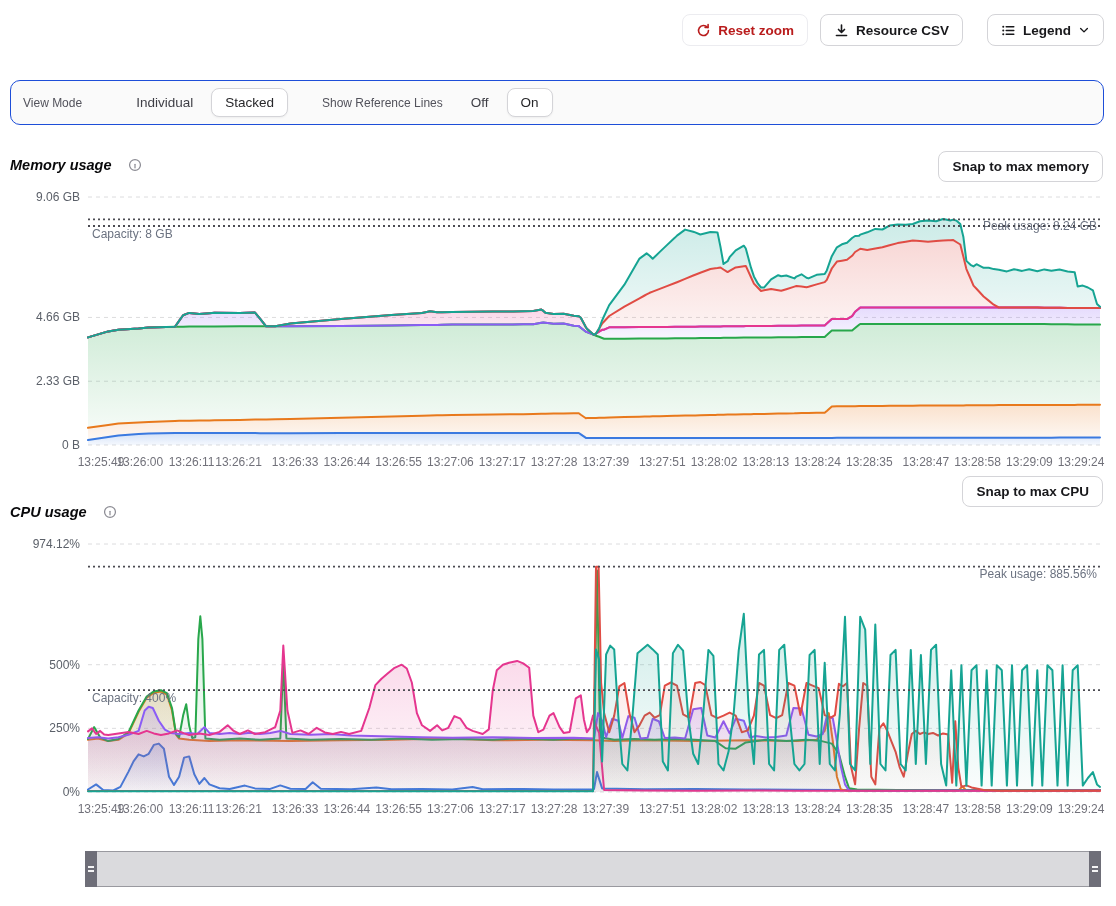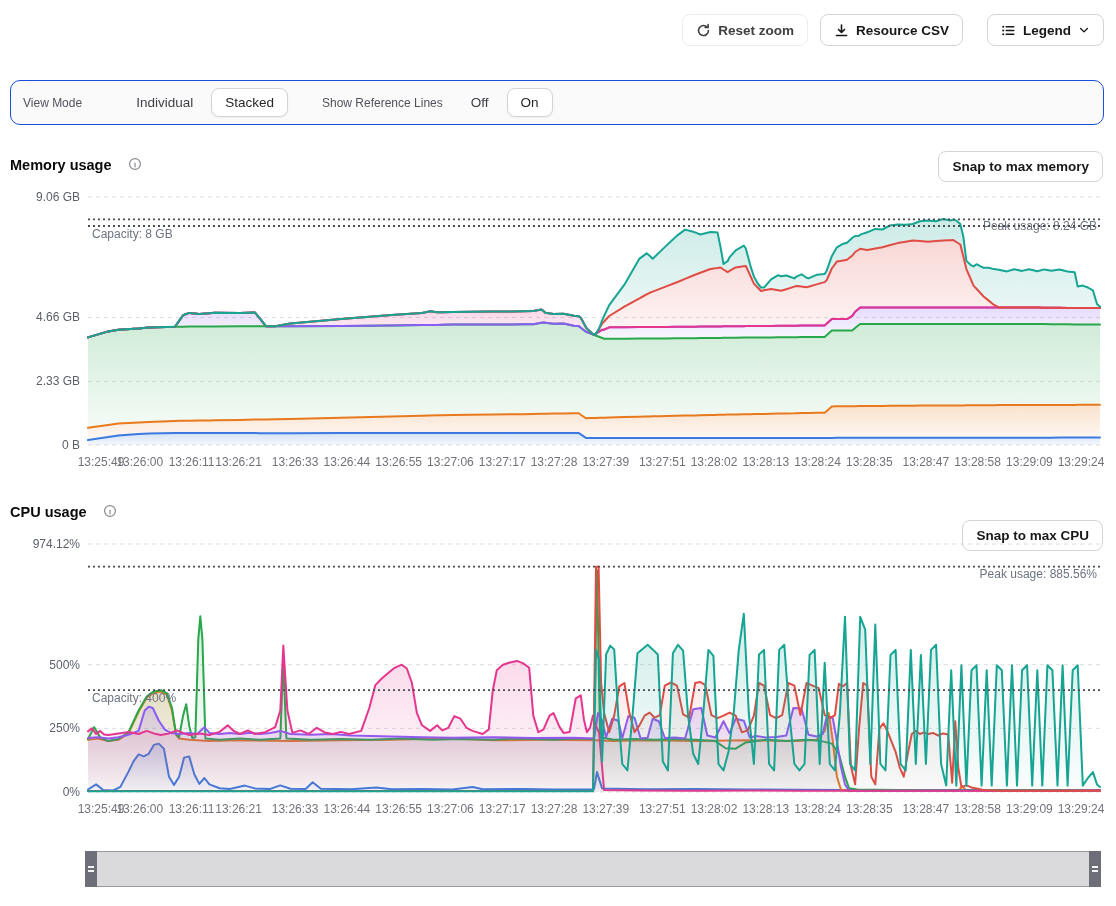--- a/index.html
+++ b/index.html
@@ -11,38 +11,38 @@
   
   .page-header { position:absolute; left:10px; top:6px; }
   .page-title { font-size:18px; font-weight:bold; color:#09090b; margin:0; letter-spacing:.1px; }
   .page-subtitle { font-size:13px; color:#71717a; margin-top:7px; }
   .toolbar { position:absolute; top:14px; right:12px; display:flex; align-items:center; }
   .btn {
     display:inline-flex; align-items:center; gap:7px; height:32px; padding:0 13px;
     border:1px solid #d4d4d8; border-radius:8px; background:#fff;
     font-size:13.5px; font-weight:600; color:#18181b; cursor:pointer; white-space:nowrap;
   }
-  .btn.disabled { color:#404040; border-color:#ececf0; }
+  .btn.disabled { color:#b91c1c; border-color:#ececf0; }
   .btn svg { display:block; }
   .gap12 { margin-left:12px; } .gap24 { margin-left:24px; }
   
   .controls {
     position:absolute; left:10px; top:80px; width:1094px; height:45px;
     background:#fafafa; border:1px solid #1d4ed8; border-radius:10px;
     display:flex; align-items:center; padding:0 12px;
   }
   .ctl-label { font-size:12px; color:#52525b; }
   .seg-plain { font-size:13.5px; color:#3f3f46; padding:6px 12px; cursor:pointer; }
   .seg-active {
     font-size:13.5px; color:#27272a; padding:6px 13px; background:#fff;
     border:1px solid #d4d4d8; border-radius:8px; box-shadow:0 1px 2px rgba(0,0,0,.05); cursor:pointer;
   }
   .ml34 { margin-left:34px; } .ml42 { margin-left:42px; } .ml16 { margin-left:16px;text-align:center; } .ml6 { margin-left:6px; }
   
-  .section-head { position:absolute; left:10px; display:flex; gap:16px; }
+  .section-head { position:absolute; left:10px; display:flex; align-items:center; gap:16px;font-style:italic; }
   .section-title { font-size:14.5px; font-weight:bold; color:#09090b; }
   .info-icon { color:#8b8b93; display:inline-flex; }
   .snap-btn {
     position:absolute; right:13px; height:31px; padding:0 13px;
     border:1px solid #d4d4d8; border-radius:8px; background:#fff;
     font-size:13.5px; font-weight:600; color:#18181b; cursor:pointer;
   }
   .chart-svg { position:absolute; left:0; }
   
   .brush {
@@ -199,21 +199,21 @@
 <div class="section-head" style="top:504px;">
   <span class="section-title">CPU usage</span>
   <span class="info-icon">
     <svg width="14" height="14" viewBox="0 0 16 16" fill="none" stroke="currentColor" stroke-width="1.4">
       <circle cx="8" cy="8" r="6.2"></circle>
         <path d="M8 7.2v4" stroke-linecap="round"></path>
         <path d="M8 4.6h.01" stroke-width="2"></path>
     </svg>
   </span>
 </div>
-<button class="snap-btn" style="top:520px;">Snap to max CPU</button>
+<button class="snap-btn" style="top:476px;">Snap to max CPU</button>
 <svg id="chart-cpu" class="chart-svg" style="top:535px;" width="1116" height="290">
     <defs>
       <linearGradient id="cg0" x1="0" y1="0" x2="0" y2="1">
         <stop offset="0%" stop-color="#3b7ae0" stop-opacity="0.2"></stop>
         <stop offset="100%" stop-color="#3b7ae0" stop-opacity="0.02"></stop>
       </linearGradient>
       <linearGradient id="cg1" x1="0" y1="0" x2="0" y2="1">
         <stop offset="0%" stop-color="#e8791c" stop-opacity="0.2"></stop>
         <stop offset="100%" stop-color="#e8791c" stop-opacity="0.02"></stop>
       </linearGradient>

